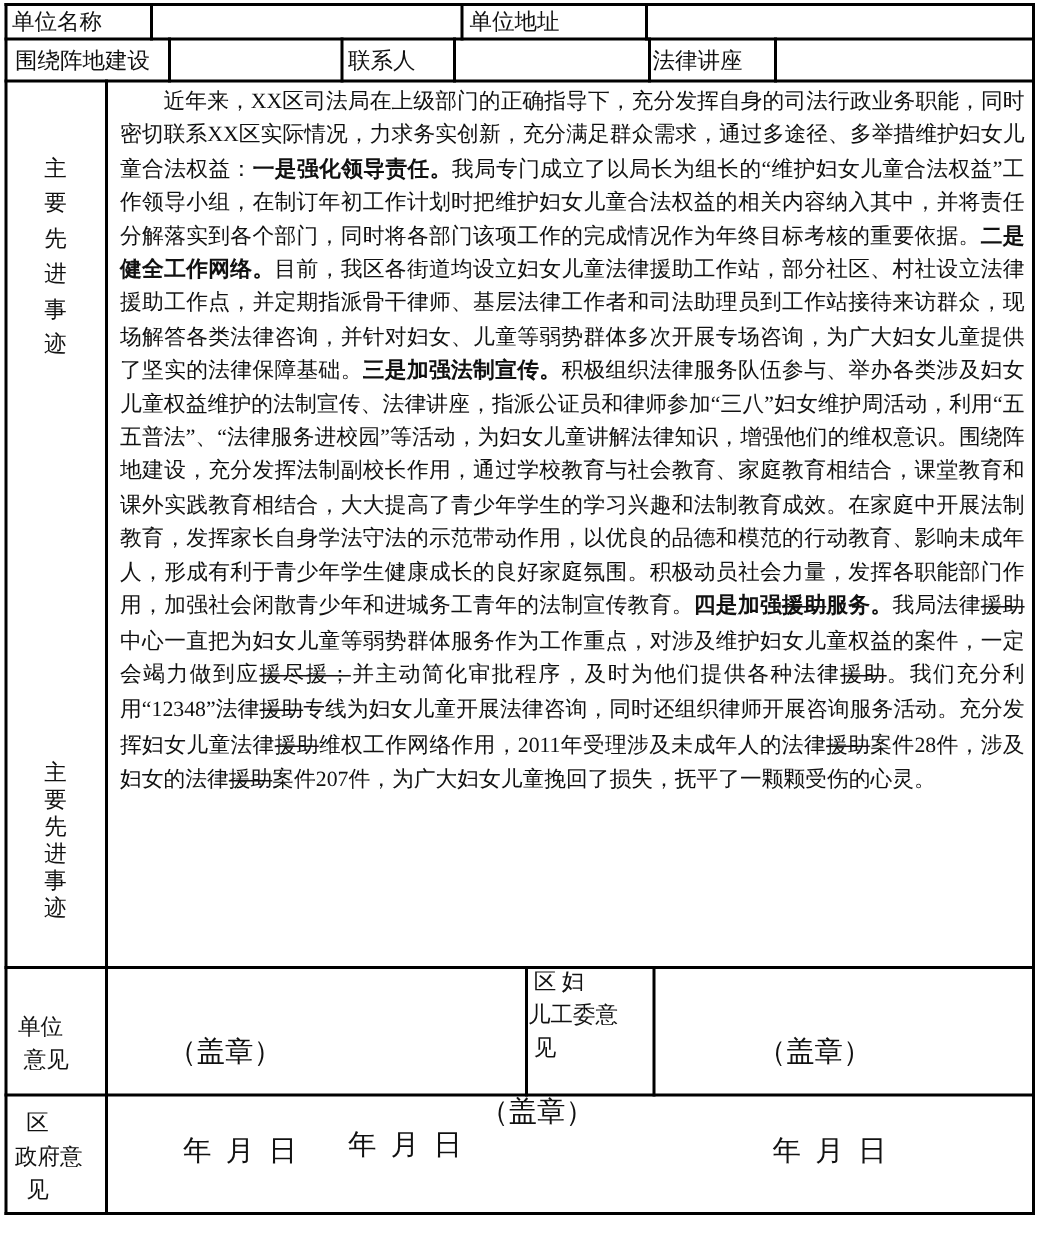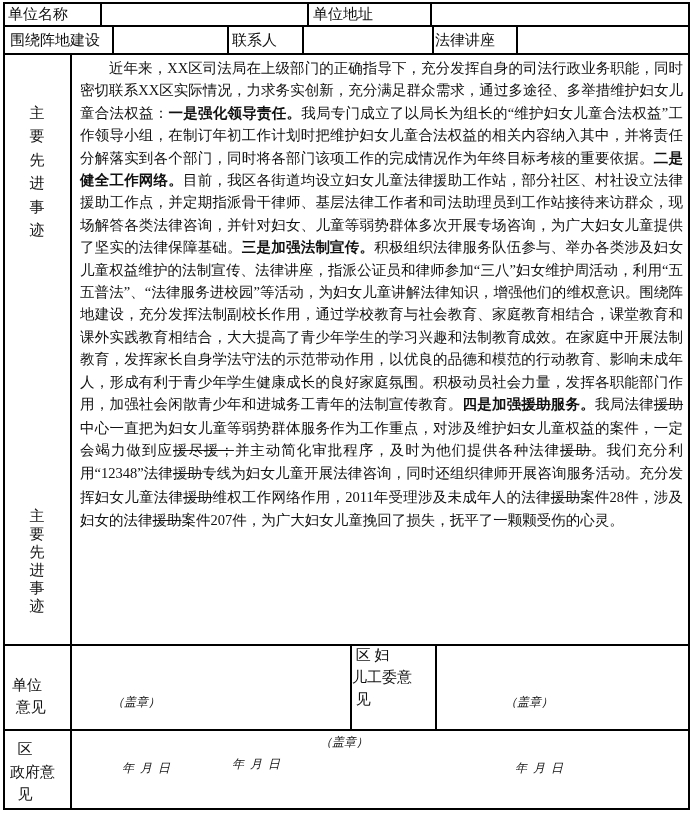--- a/index.html
+++ b/index.html
@@ -10,21 +10,21 @@
   .vline{width:2px;}
   .lbl{position:absolute;font-size:15px;white-space:pre;}
   .vlabel{position:absolute;white-space:pre;text-align:center;font-size:15px;width:30px;}
   .vlabel.g1{line-height:23.4px;}
   .vlabel.g2{line-height:18px;}
   .body-text{position:absolute;left:80px;top:57px;width:603px;font-size:14.5px;
              line-height:22.4px;text-align:justify;text-indent:2em;letter-spacing:0;}
   .body-text .b{font-weight:bold;}
   .body-text .s{text-decoration:line-through;font-family:Liberation Mono, monospace;}
   .multi{position:absolute;white-space:pre;font-size:15px;}
-  .stamp{position:absolute;white-space:pre;font-size:12px;line-height:22px;font-style:italic;}
+  .stamp{position:absolute;white-space:pre;font-size:19px;line-height:22px;}
   .stamp .date{padding-left:10px;}
   .fill-cell{position:absolute;}
 </style>
 </head>
 <body>
 
 <div id="page">
 
   <div class="hline" style="left:3px;top:2px;width:687px;"></div>
   <div class="hline" style="left:3px;top:25px;width:687px;"></div>

